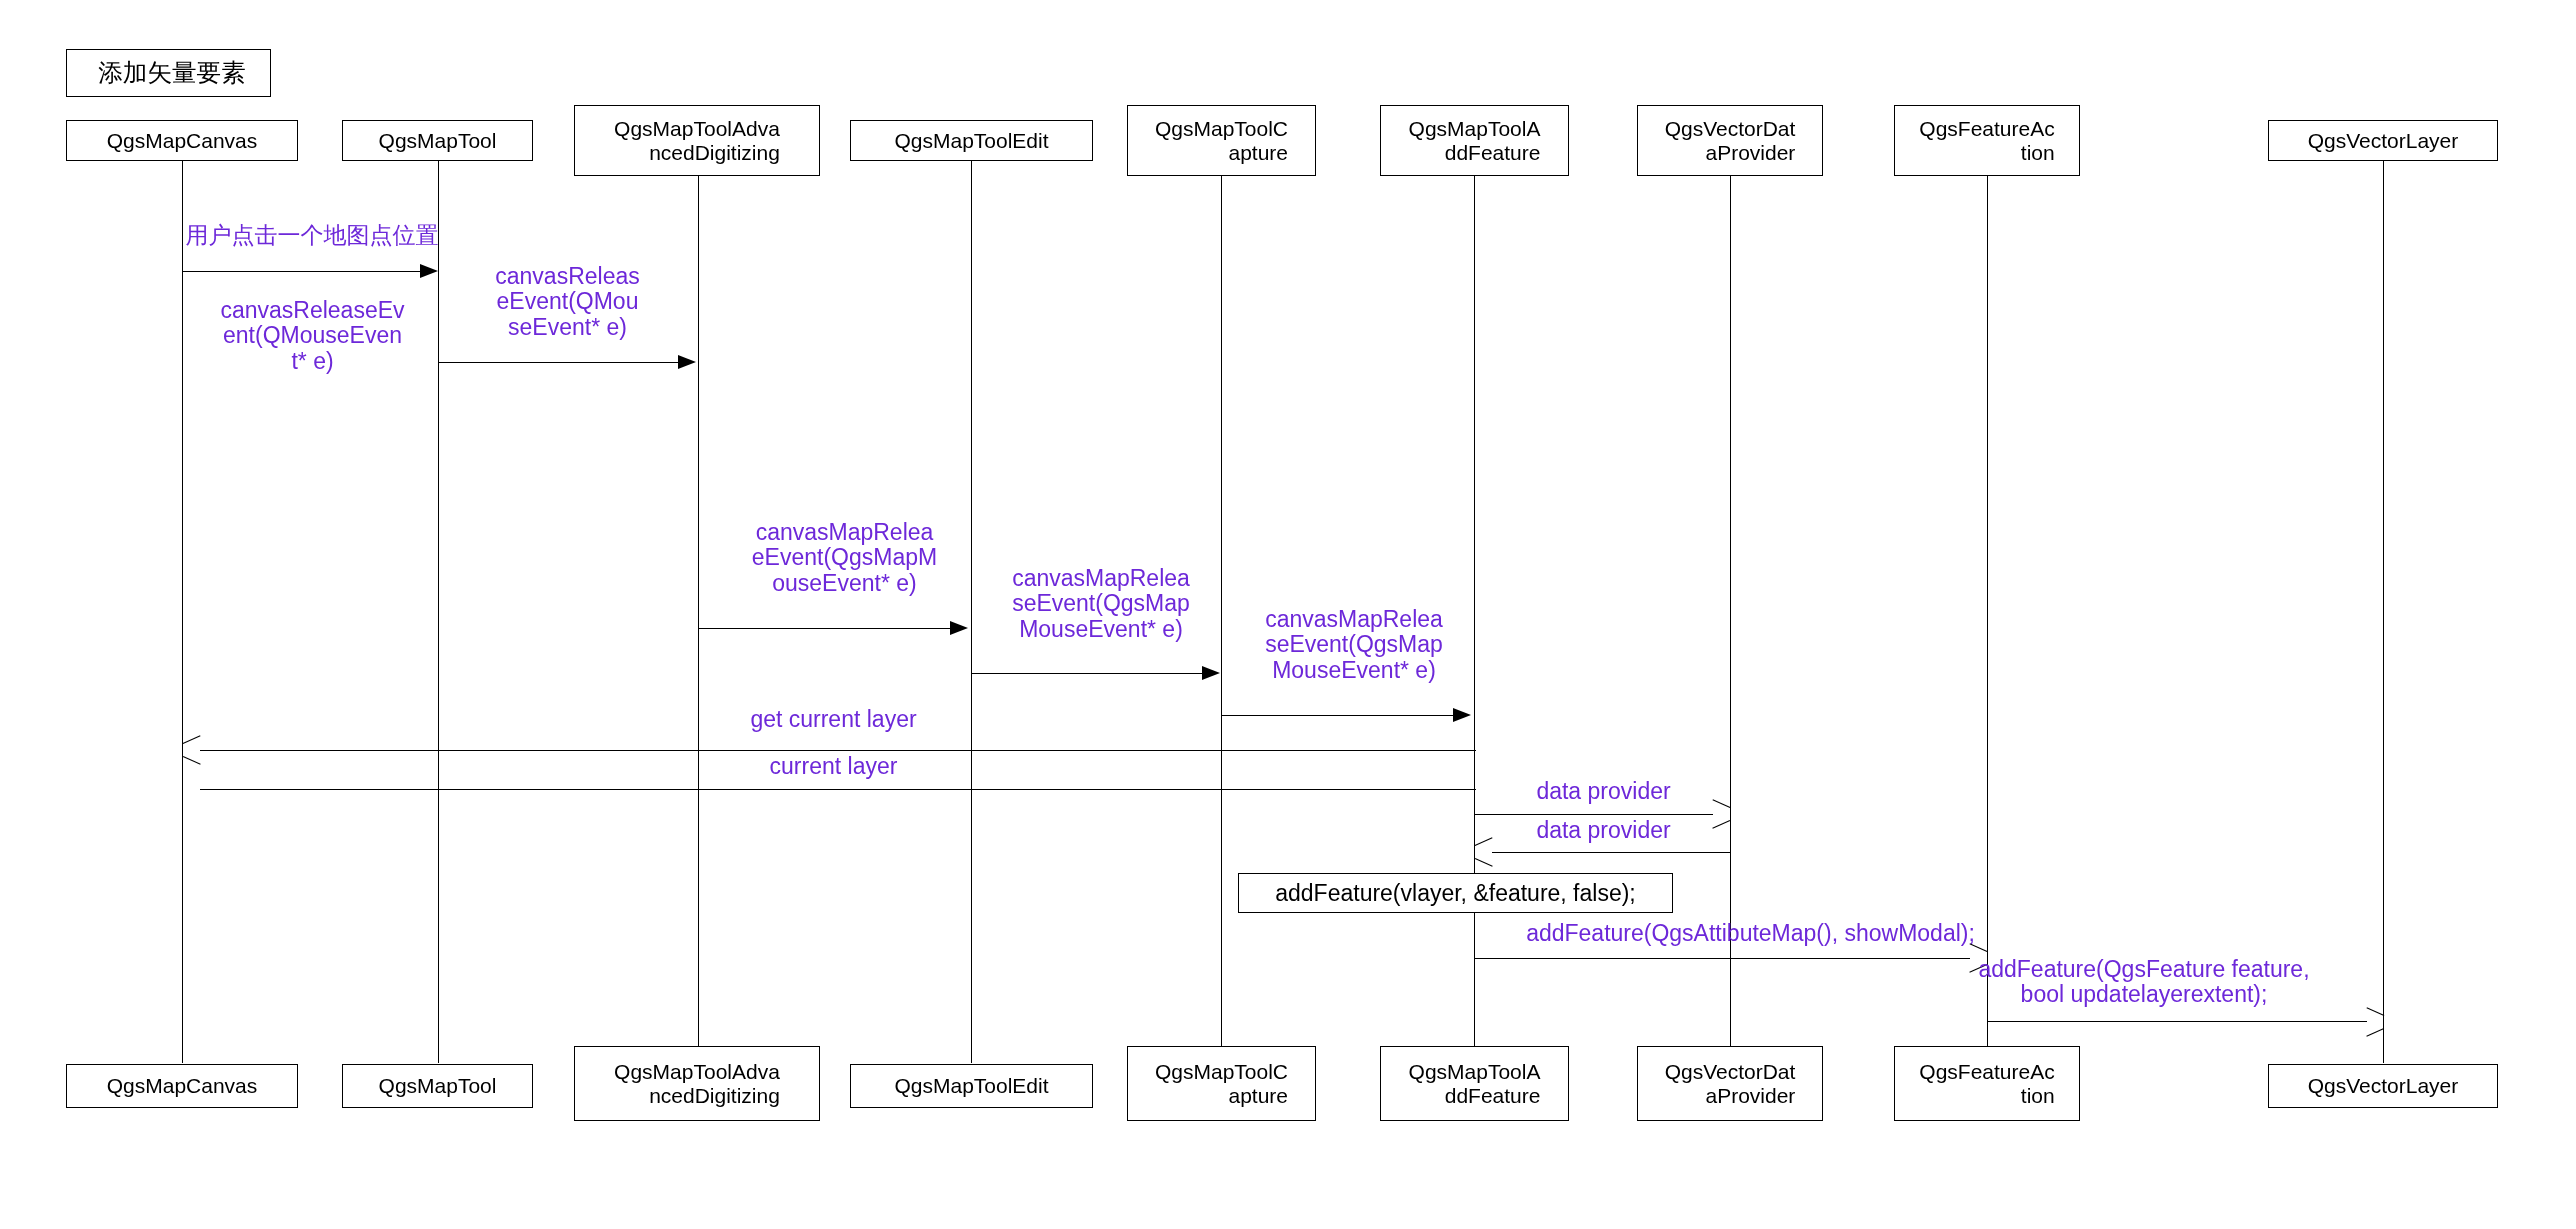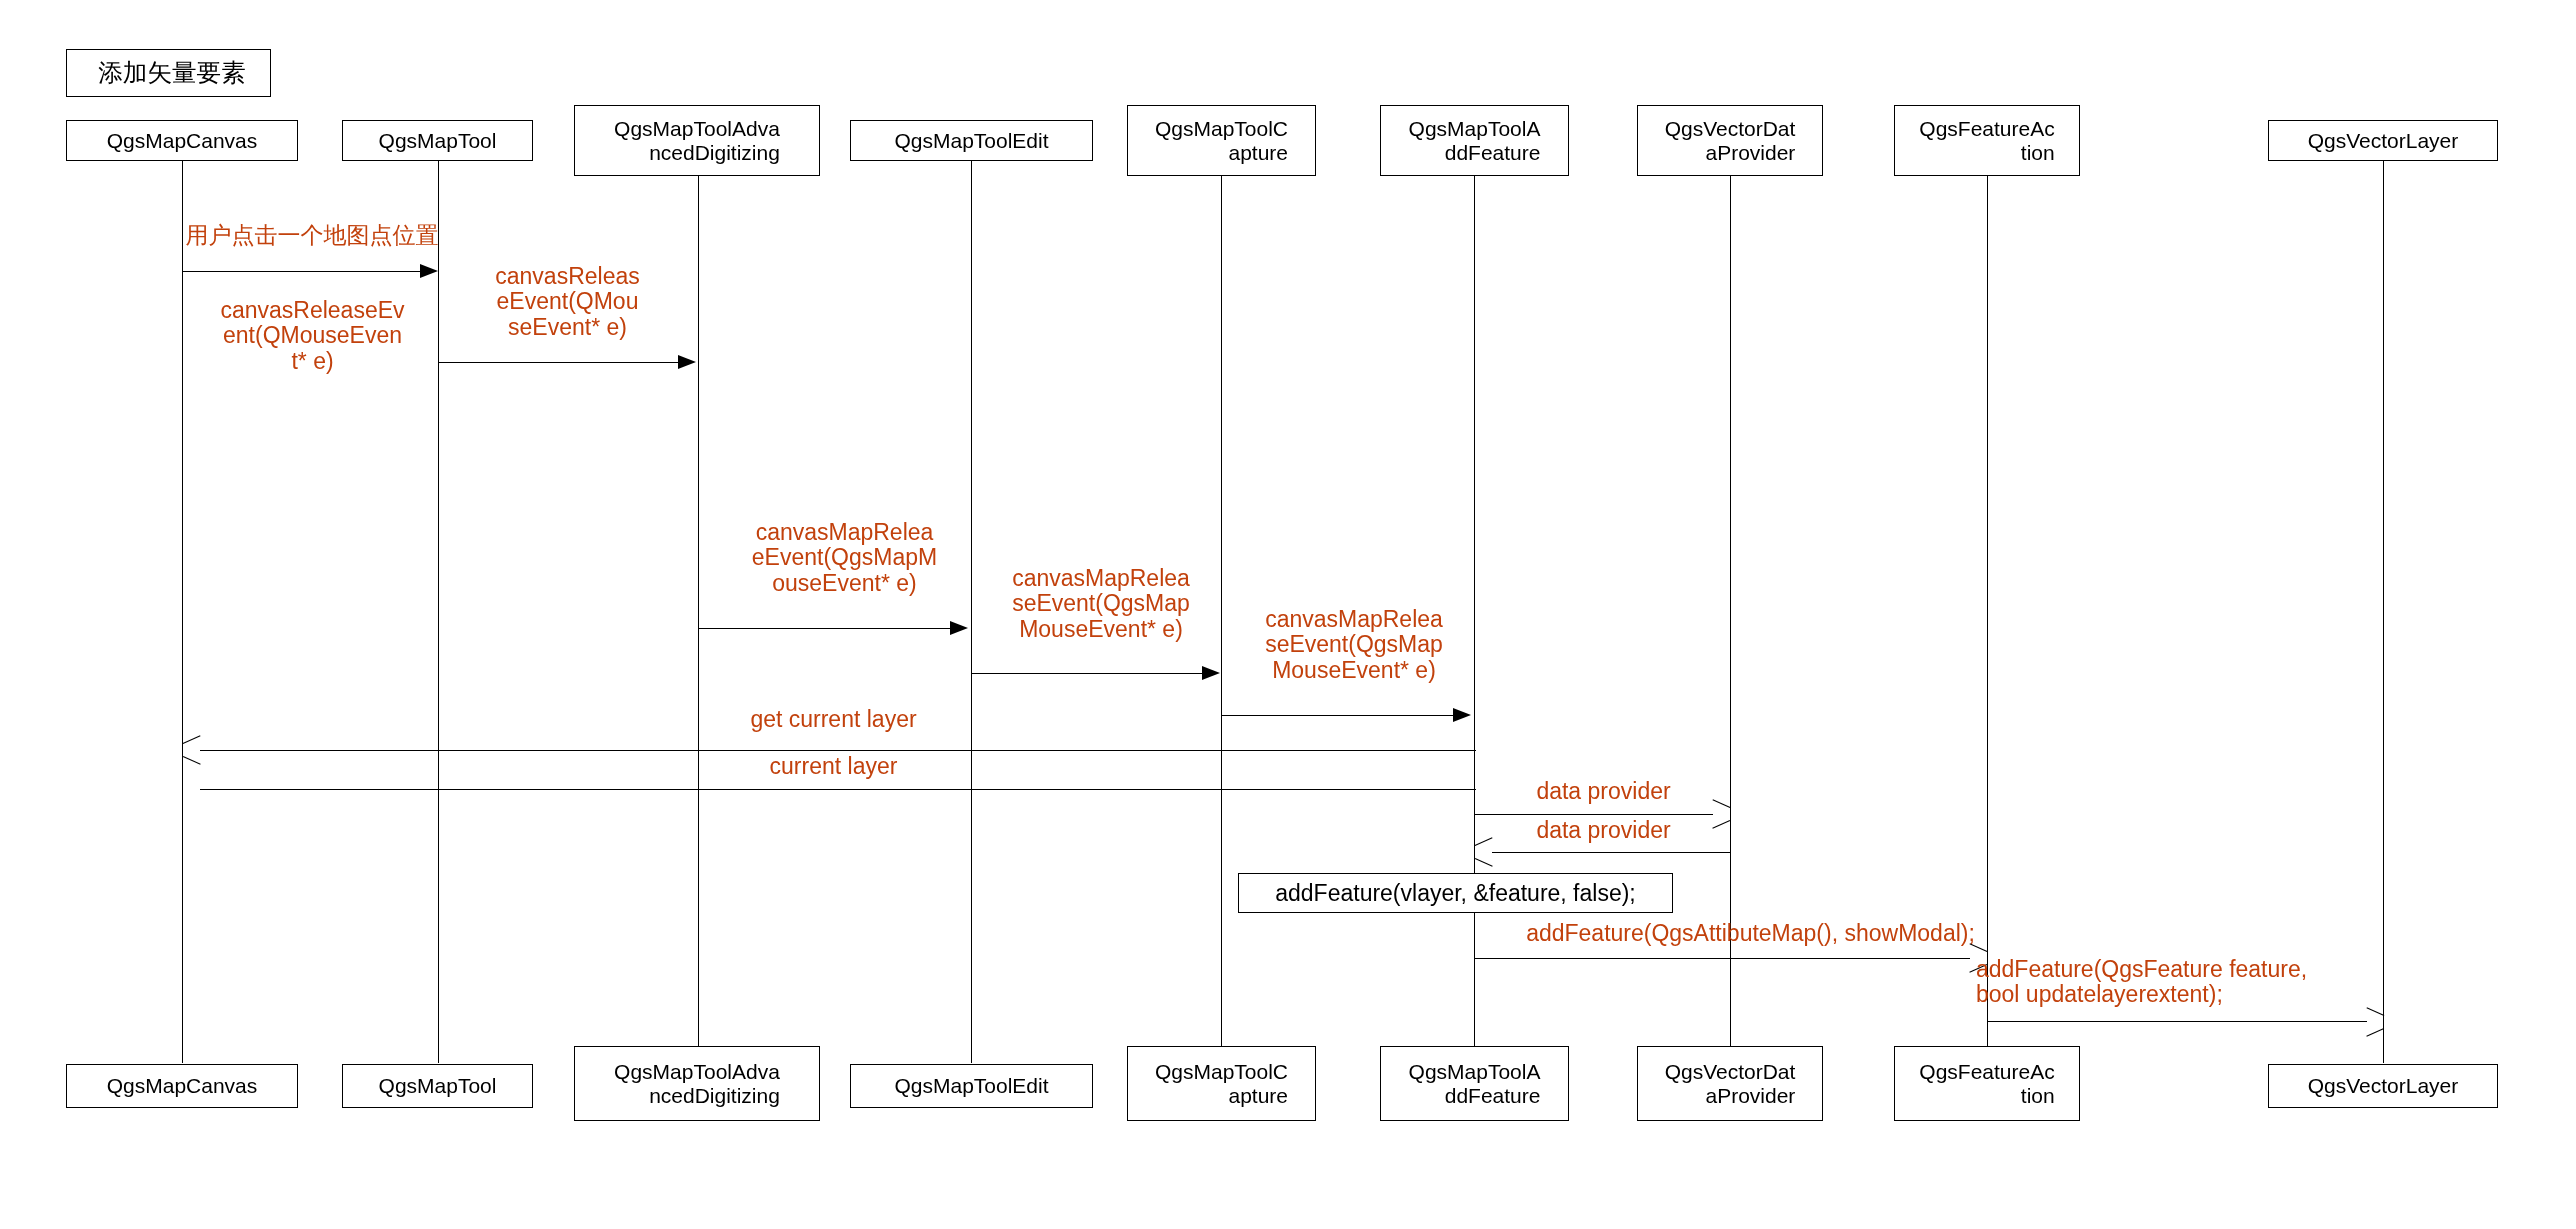--- a/index.html
+++ b/index.html
@@ -121,21 +121,21 @@
     background: #000;
   }
   .arrow-open-l::before { top: 1.4px;  transform: rotate(-24deg); transform-origin: left center; }
   .arrow-open-l::after  { top: 13.7px; transform: rotate(24deg);  transform-origin: left center; }
   .msg-label {
     position: absolute;
     text-align: center;
     font-size: 23px;
     line-height: 1.1;
     white-space: pre-line;
-    color: #c2410c;
+    color: #6d28d9;
   }
   .msg-label.nowrap { white-space: nowrap; }
 </style>
 </head>
 <body>
 
 <div id="canvas">
 
   <div class="title-box" style="left:66px; top:49px; width:205px; height:48px; font-size:24.6px;">
     <span>添加矢量要素</span>
@@ -266,19 +266,19 @@
   <div class="arrow-open-l" style="left:1475px; top:844px;"></div>
 
   <div class="selfcall-box" style="left:1238px; top:873px; width:435px; height:40px;">
     <span>addFeature(vlayer, &amp;feature, false);</span>
   </div>
 
   <div class="msg-label nowrap" style="left:1443px; top:921px; width:615px; text-align:center;">addFeature(QgsAttibuteMap(), showModal);</div>
   <div class="msg-line" style="left:1474px; top:958px; width:496px;"></div>
   <div class="arrow-open-r" style="left:1968px; top:950px;"></div>
 
-  <div class="msg-label" style="left:1976px; top:957px; width:424px; text-align:left;">addFeature(QgsFeature feature,
+  <div class="msg-label" style="left:1932px; top:957px; width:424px; text-align:center;">addFeature(QgsFeature feature,
 bool updatelayerextent);</div>
   <div class="msg-line" style="left:1987px; top:1021px; width:380px;"></div>
   <div class="arrow-open-r" style="left:2365px; top:1014px;"></div>
 
 </div>
 
 
 </body></html>

